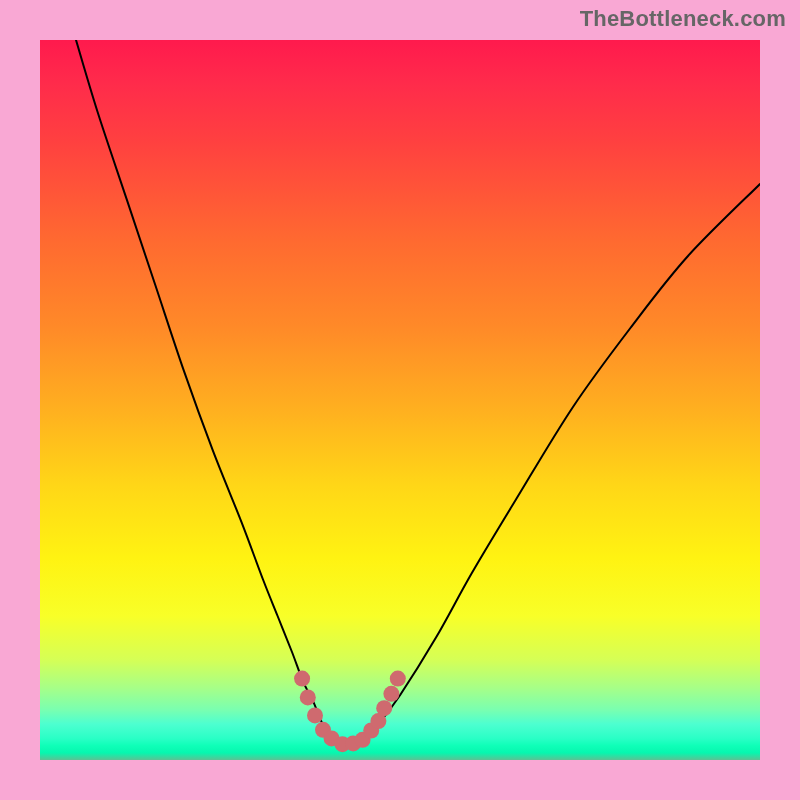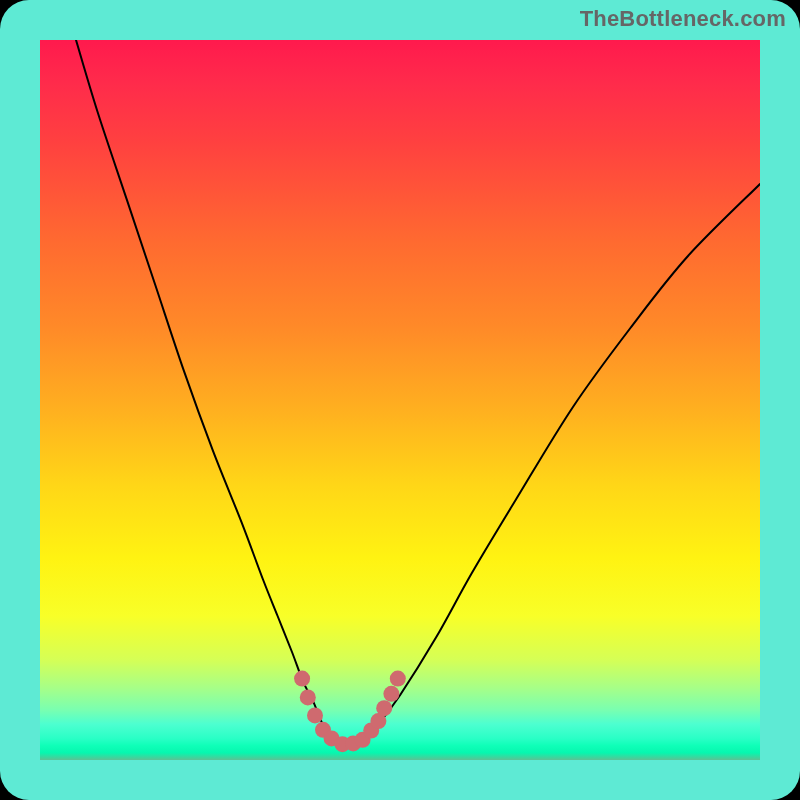--- a/index.html
+++ b/index.html
@@ -7,22 +7,21 @@
     padding: 0;
     width: 800px;
     height: 800px;
     background: #000;
     overflow: hidden;
   }
   .outer {
     position: relative;
     width: 800px;
     height: 800px;
-    background: #5eead4;
-    border-radius: 29px;
+    background: #f9a8d4;
   }
   .plot {
     position: absolute;
     left: 40px;
     top: 40px;
     width: 720px;
     height: 720px;
     background: linear-gradient(to bottom,
       #ff1a4d 0%,
       #ff2b4b 6%,

